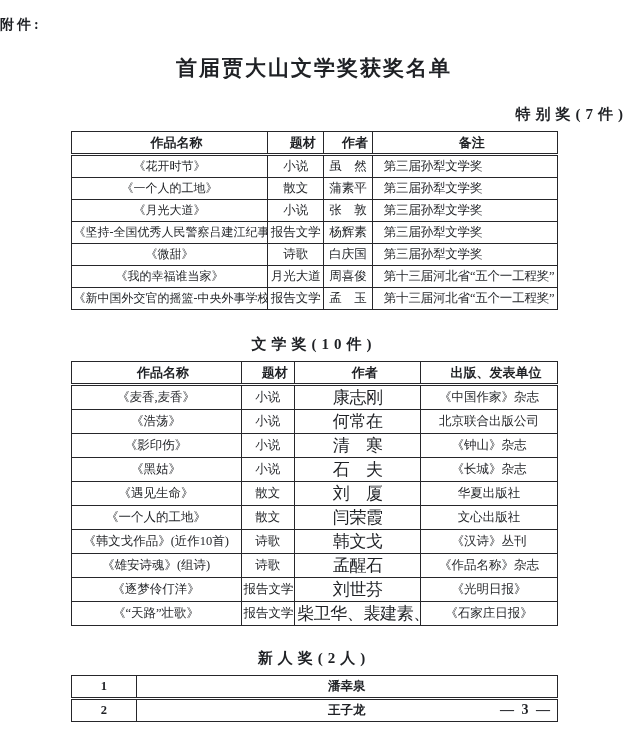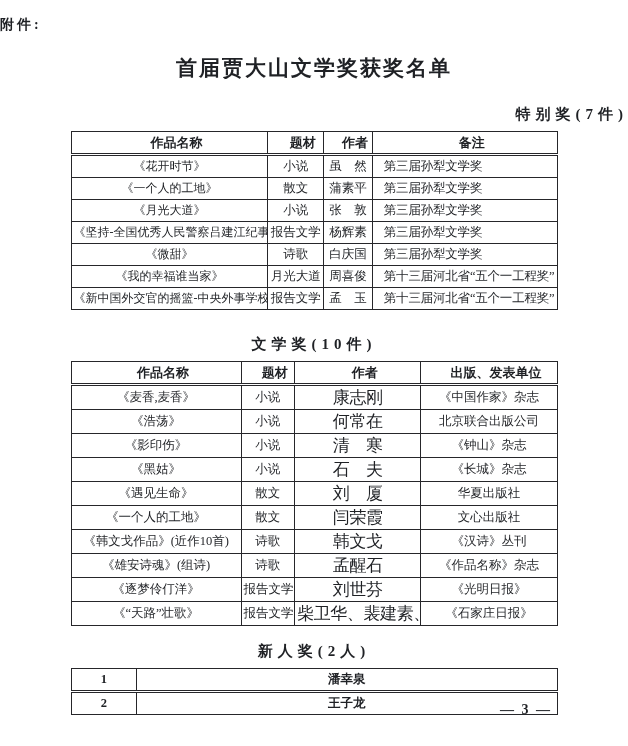--- a/index.html
+++ b/index.html
@@ -31,21 +31,21 @@
     letter-spacing: 2px;
   }
   .section-heading {
     text-align: center;
     font-size: 15px;
     font-weight: bold;
     letter-spacing: 5px;
   }
   .sh-1 { margin-top: 23px; text-align: right; }
   .sh-2 { margin-top: 25px; }
-  .sh-3 { margin-top: 16px; }
+  .sh-3 { margin-top: 23px; }
   table.award {
     width: 487px;
     margin: 7px auto 0 auto;
     border-collapse: collapse;
     table-layout: fixed;
     border: 1.5px solid #26262a;
   }
   table.award th, table.award td {
     border: 1px solid #26262a;
     text-align: center;

